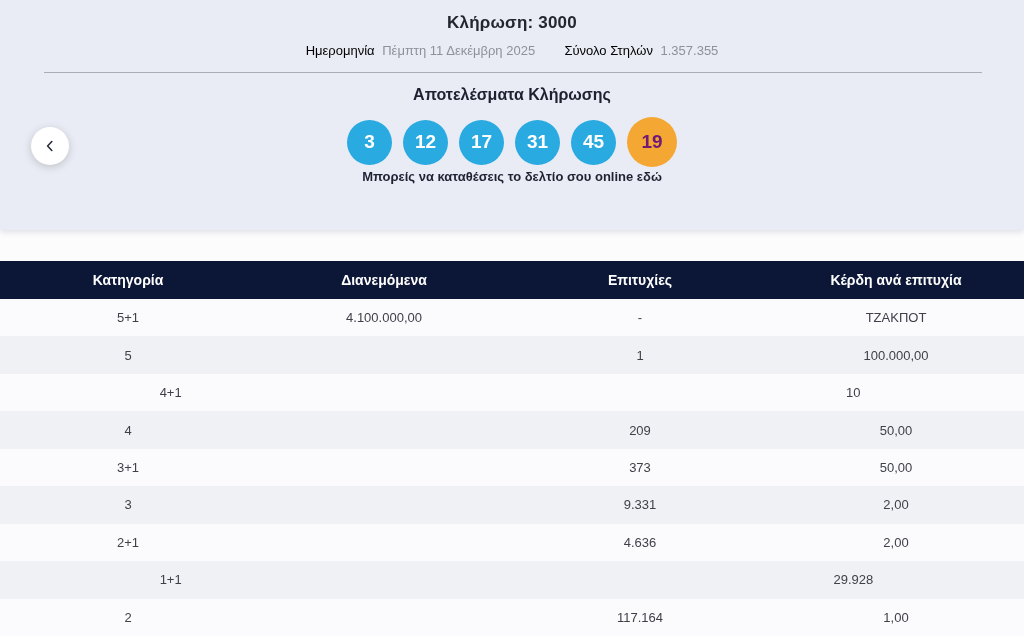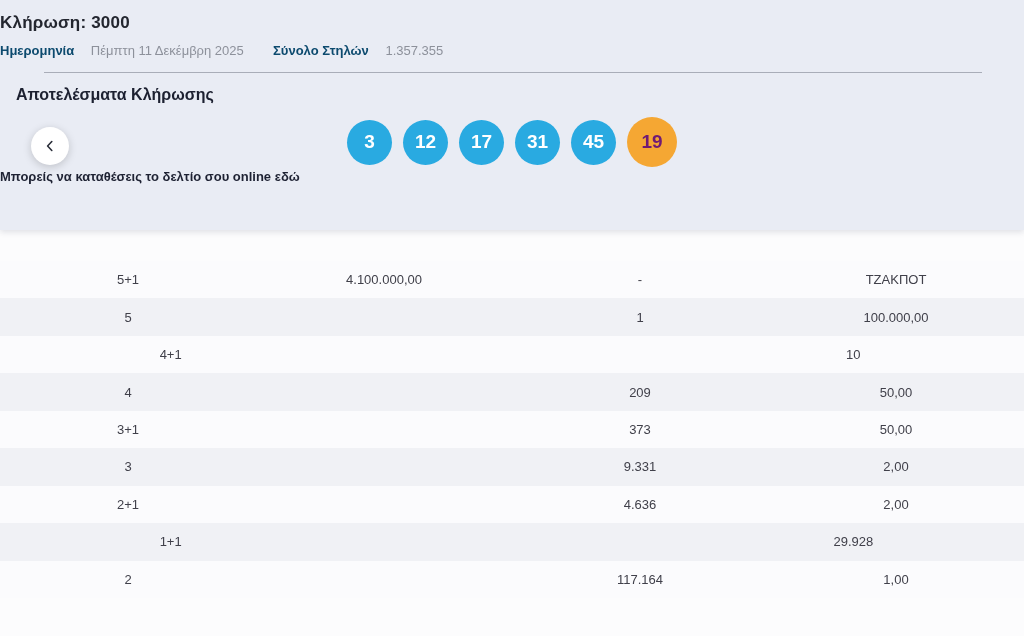--- a/index.html
+++ b/index.html
@@ -9,29 +9,30 @@
     background: #fcfcfd;
     font-family: "Liberation Sans", sans-serif;
   }
 
   
   .hero {
     position: relative;
     height: 230px;
     background: #e9ecf4;
     box-shadow: 0 2px 6px rgba(20, 30, 60, 0.13);
+    text-align: center;
   }
   .draw-title {
     margin: 0; padding-top: 13px;
     font-size: 17px; font-weight: bold; color: #23262f;
     letter-spacing: 0.2px;
   }
   .meta { margin-top: 10px; font-size: 13px; }
-  .meta-label { font-weight: bold; color: #0c4a6e; }
-  .meta-value { color: #8d919b; margin-left: 13px; }
+  .meta-label { font-weight: normal; color: #000000; }
+  .meta-value { color: #8d919b; margin-left: 4px; }
   .meta-sep { display: inline-block; width: 22px; }
   .divider {
     border: none; border-top: 1px solid #a9adb8;
     margin: 14px 42px 0 44px;
   }
   .results-title {
     margin: 13px 16px 0;
     font-size: 16px; font-weight: bold; color: #1c2030;
   }
   .balls {
@@ -110,20 +111,26 @@
         <div class="ball blue">31</div>
         <div class="ball blue">45</div>
         <div class="ball orange">19</div>
       </div>
 
     <a class="cta">Μπορείς να καταθέσεις το δελτίο σου online εδώ</a>
 
   </section>
 
   <div class="table">
+    <div class="t-head">
+      <div class="cell">Κατηγορία</div>
+      <div class="cell">Διανεμόμενα</div>
+      <div class="cell">Επιτυχίες</div>
+      <div class="cell">Κέρδη ανά επιτυχία</div>
+    </div>
     <div id="t-body">
         <div class="t-row">
           <div class="cell">5+1</div>
           <div class="cell">4.100.000,00</div>
           <div class="cell">-</div>
           <div class="cell">ΤΖΑΚΠΟΤ</div>
         </div>
         <div class="t-row">
           <div class="cell">5</div>
           <div class="cell"></div>

